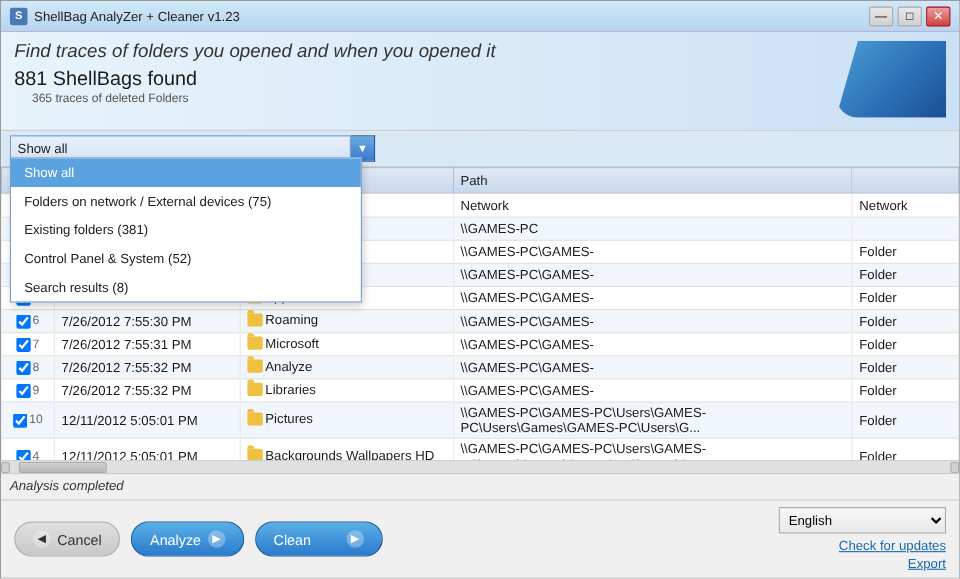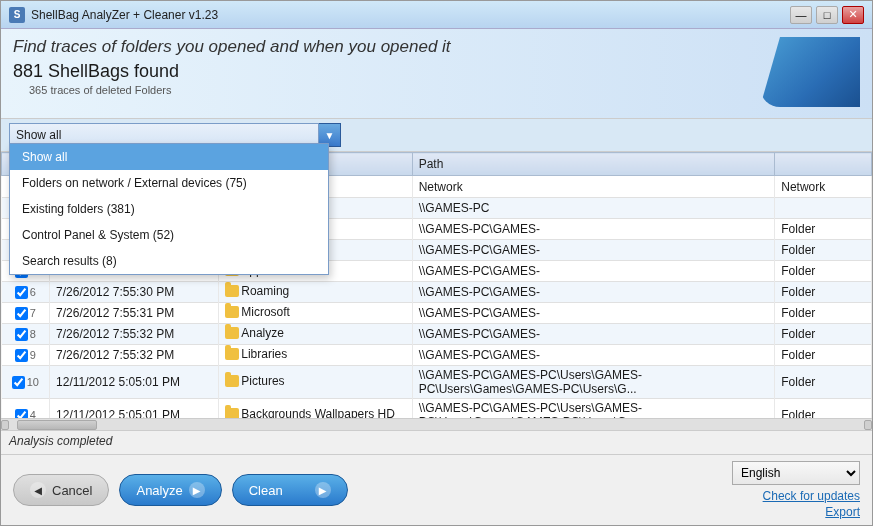--- a/index.html
+++ b/index.html
@@ -261,21 +261,21 @@
       display: flex;
       flex-direction: column;
       align-items: flex-end;
       gap: 4px;
     }
     .lang-select-wrapper {
       display: flex;
       align-items: center;
     }
     .lang-select {
-      width: 128px;
+      width: 152px;
       height: 24px;
       border: 1px solid #aaa;
       background: linear-gradient(to bottom, #f8f8f8, #e8e8e8);
       font-size: 12px;
       padding: 2px 4px;
       cursor: pointer;
     }
     .bottom-links {
       display: flex;
       flex-direction: column;

